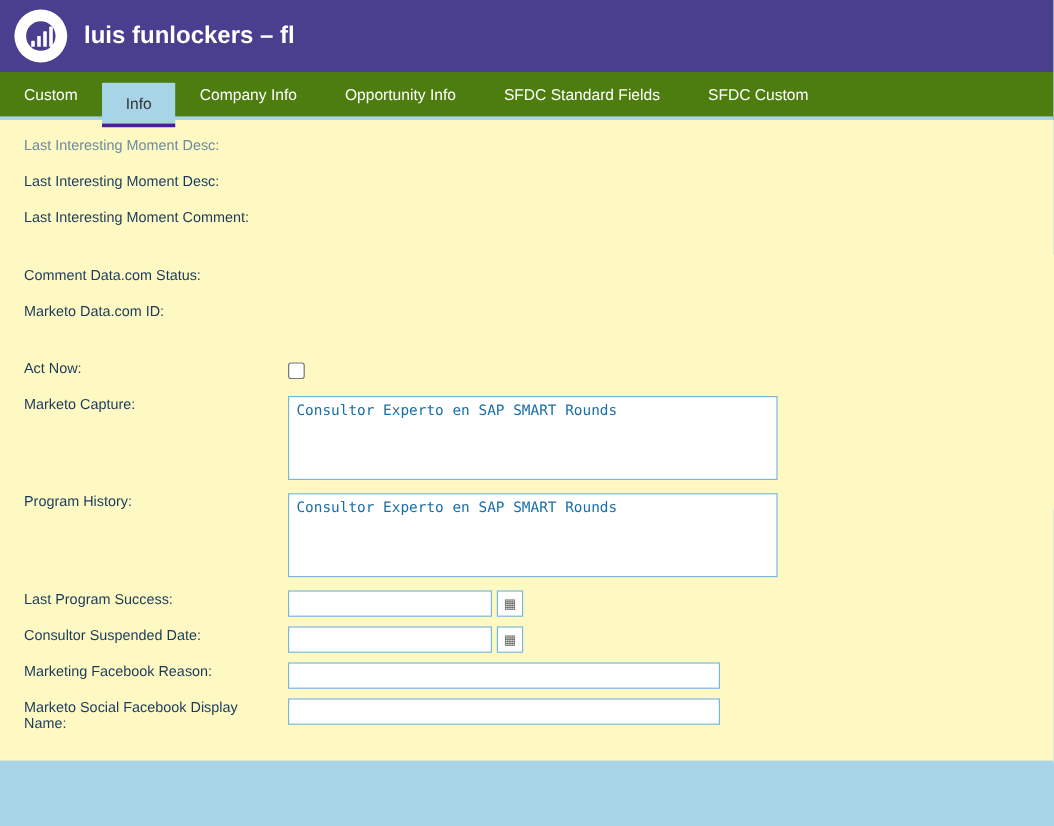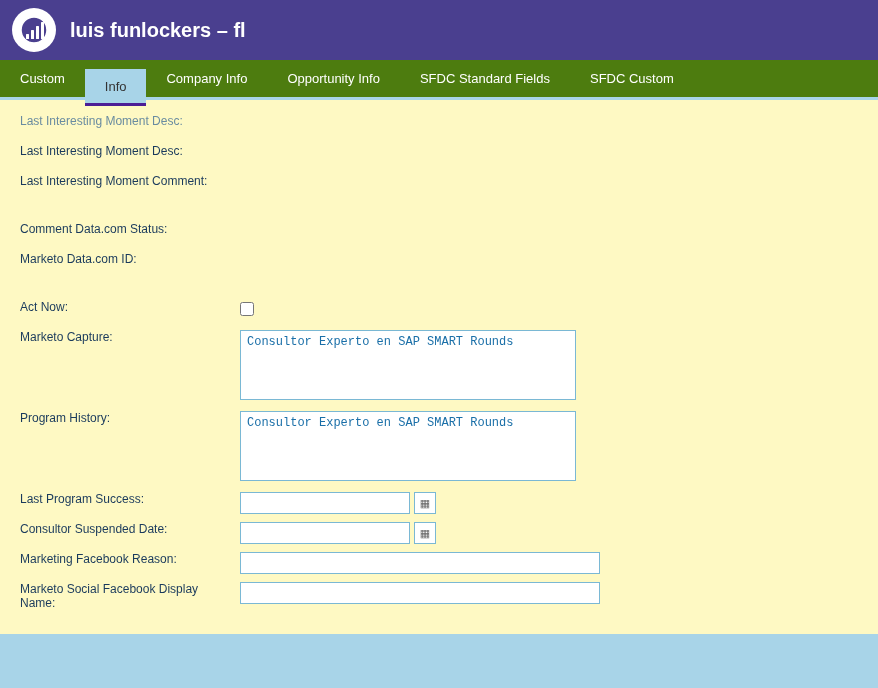--- a/index.html
+++ b/index.html
@@ -82,29 +82,28 @@
       flex: 1;
       color: #333;
       font-size: 12px;
       padding-top: 4px;
     }
 
     .spacer { height: 18px; }
 
     
     .text-area {
-      width: 336px;
+      width: 408px;
       height: 70px;
       border: 1px solid #7ab8d4;
       background: white;
       resize: none;
       font-size: 12px;
       padding: 4px 6px;
       color: #1a6fa8;
-      font-family: Liberation Mono, monospace;
     }
 
     
     .calendar-input {
       display: flex;
       align-items: center;
       gap: 4px;
     }
     .calendar-input input {
       width: 170px;

